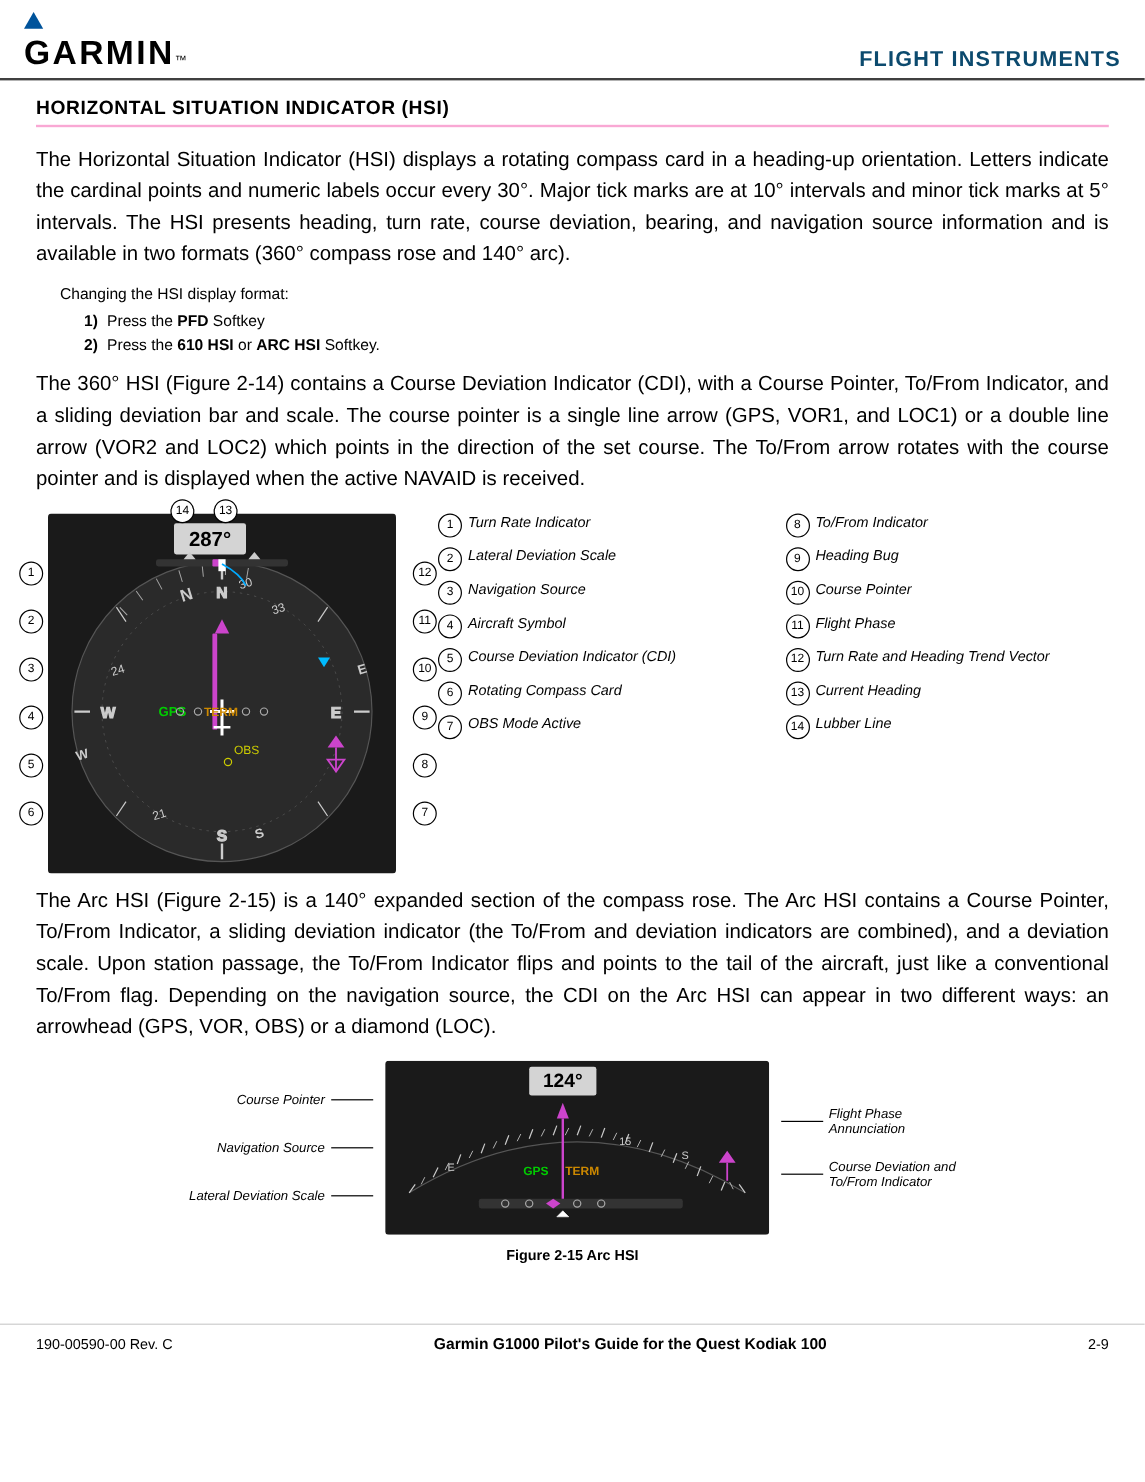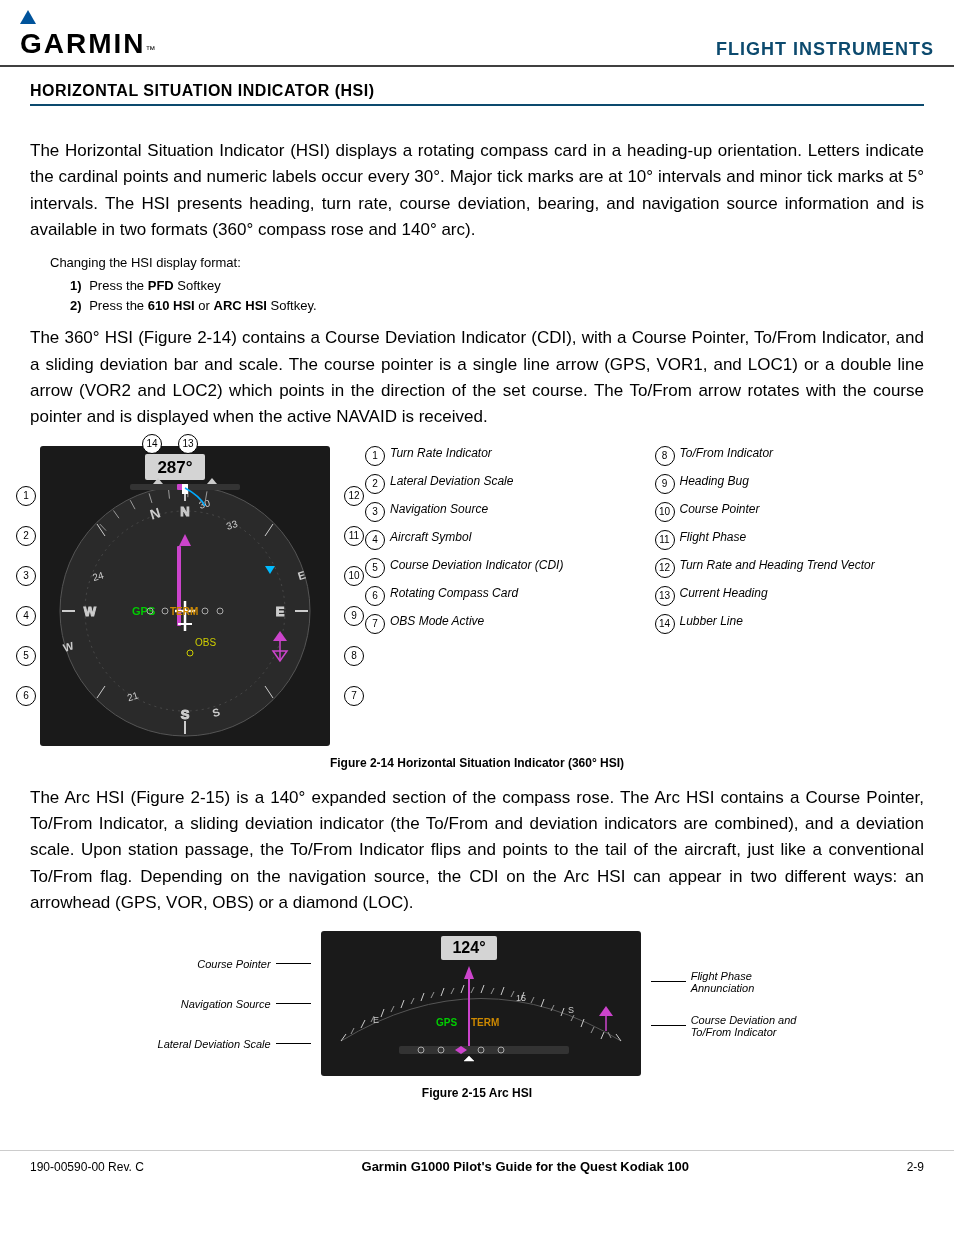--- a/index.html
+++ b/index.html
@@ -48,23 +48,23 @@
 
     
     .content {
       padding: 15px 30px;
     }
 
     
     .section-title {
       font-size: 16px;
       font-weight: bold;
-      border-bottom: 2px solid #0c4a6e;
+      border-bottom: 2px solid #f9a8d4;
       padding-bottom: 4px;
-      margin-bottom: 32px;
+      margin-bottom: 14px;
       letter-spacing: 0.5px;
     }
 
     
     .body-text {
       font-size: 17px;
       line-height: 1.55;
       margin-bottom: 12px;
       text-align: justify;
     }
@@ -412,21 +412,20 @@
           <span class="legend-text">Current Heading</span>
         </div>
         <div class="legend-item">
           <div class="legend-num">14</div>
           <span class="legend-text">Lubber Line</span>
         </div>
       </div>
     </div>
   </div>
 
-  <div class="figure-caption">Figure 2-14  Horizontal Situation Indicator (360° HSI)</div>
 
   <p class="body-text">The Arc HSI (Figure 2-15) is a 140° expanded section of the compass rose.   The Arc HSI contains a Course Pointer, To/From Indicator, a sliding deviation indicator (the To/From and deviation indicators are combined), and a deviation scale.  Upon station passage, the To/From Indicator flips and points to the tail of the aircraft, just like a conventional To/From flag.  Depending on the navigation source, the CDI on the Arc HSI can appear in two different ways: an arrowhead (GPS, VOR, OBS) or a diamond (LOC).</p>
 
   <div class="arc-figure-area">
     <div style="display:flex; align-items:center; justify-content:center; gap:10px; margin: 0 auto;">
 
       <div style="font-size:11px; font-style:italic; text-align:right; min-width:130px;">
         <div style="margin-bottom:28px; display:flex; align-items:center; justify-content:flex-end;">
           <span>Course Pointer</span>
           <span style="display:inline-block; width:35px; border-top:1px solid #000; margin-left:5px; vertical-align:middle;"></span>

